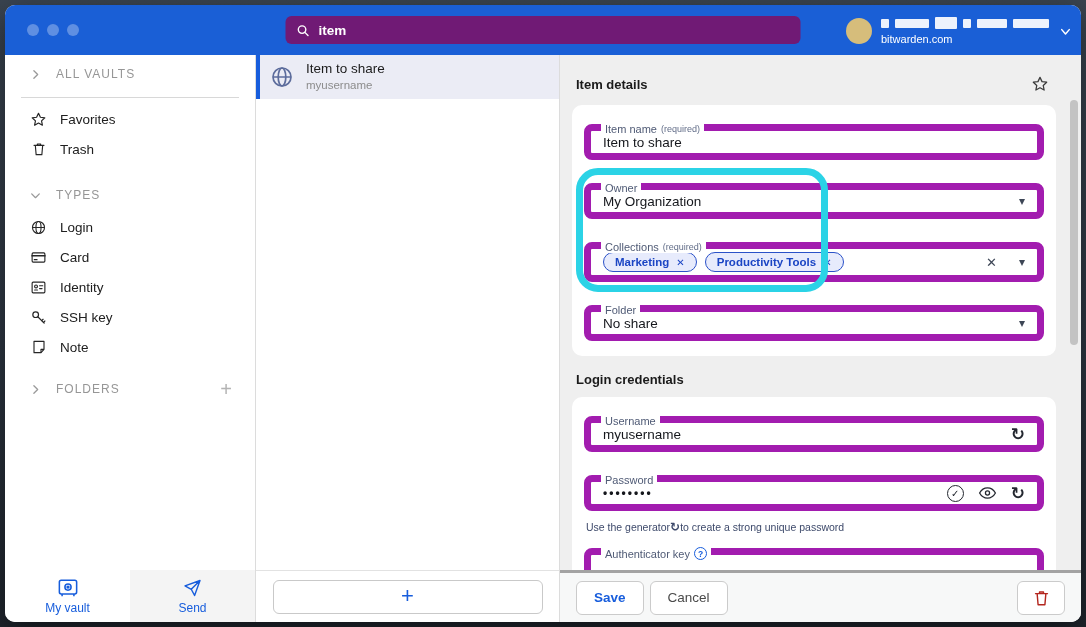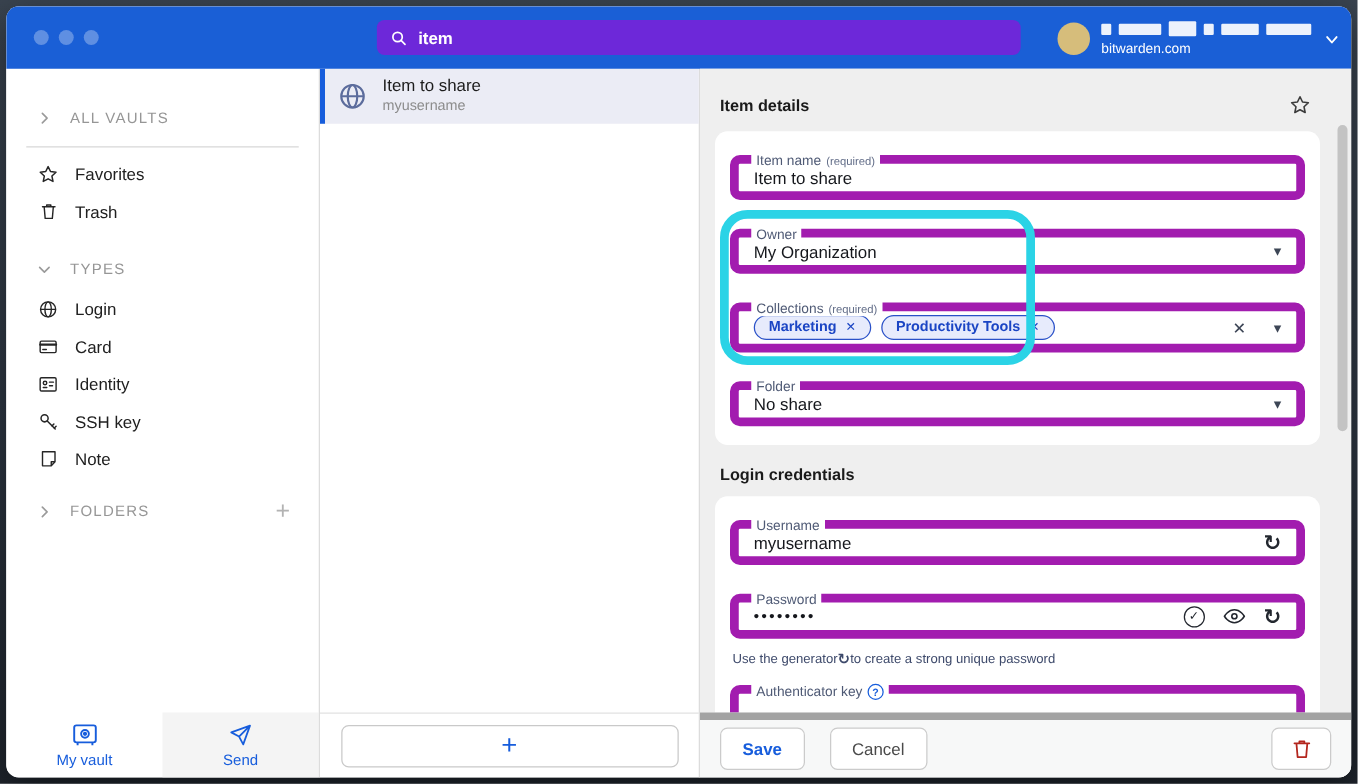--- a/index.html
+++ b/index.html
@@ -13,36 +13,36 @@
     position:absolute; inset:5px; border-radius:10px; overflow:hidden;
     background:#fff; display:flex; flex-direction:column;
     box-shadow:0 10px 30px rgba(0,0,0,.45);
   }
   
   .titlebar { height:50px; flex:none; background:#1a5fd6; position:relative; }
   .traffic { position:absolute; left:22px; top:19px; display:flex; gap:8px; }
   .traffic span { width:12px; height:12px; border-radius:50%; background:rgba(255,255,255,.30); display:block; }
   .searchbox {
     position:absolute; left:50%; top:11px; transform:translateX(-50%);
-    width:515px; height:28px; background:#6d28d9; border-radius:6px;
-    display:flex; align-items:center; padding:0 10px; gap:8px;margin-left:16px;
+    width:515px; height:28px; background:#701a75; border-radius:6px;
+    display:flex; align-items:center; padding:0 10px; gap:8px;
   }
   .searchbox svg { flex:none; }
   .search-text { color:#fff; font-size:13.5px; font-weight:700; }
   .account { position:absolute; right:8px; top:7px; display:flex; align-items:center; gap:9px; height:38px; }
   .avatar { width:26px; height:26px; border-radius:50%; background:#d6bd7b; flex:none; }
   .acct-col { display:flex; flex-direction:column; gap:4px; }
   .redact-row { display:flex; gap:6px; align-items:center; }
   .redact { height:9px; border-radius:1px; background:rgba(255,255,255,.92); }
   .domain { color:#fff; font-size:11px; }
   
   .main { flex:1; display:flex; min-height:0; }
   
   .sidebar { width:250px; flex:none; background:#fff; display:flex; flex-direction:column; }
-  .sidenav { flex:1; padding-top:22px; overflow:hidden; }
+  .sidenav { flex:1; padding-top:2px; overflow:hidden; }
   .section-row { height:34px; display:flex; align-items:center; padding:0 22px 0 24px;
     color:#969696; font-size:12px; letter-spacing:1px; }
   .section-row .chev { margin-right:14px; display:flex; }
   .divider { height:1px; background:#d8d8d8; margin:6px 16px; }
   .nav-item { height:30px; display:flex; align-items:center; padding-left:25px; gap:13px;
     font-size:13.5px; color:#202020; cursor:default; }
   .nav-item .ic { width:17px; height:17px; display:flex; align-items:center; justify-content:center; color:#262626; }
   .nav-item.active { color:#175ddc; font-weight:700; }
   .nav-item.active .ic { color:#175ddc; }
   .grid-ic { display:grid; grid-template-columns:7px 7px; grid-template-rows:7px 7px; gap:2px; }
@@ -89,21 +89,21 @@
   .f-icons { margin-left:auto; display:flex; align-items:center; gap:14px; color:#23272f; }
   .gen-glyph { font-size:17px; font-weight:700; line-height:1; }
   .circ { width:17px; height:17px; border:1.5px solid #23272f; border-radius:50%;
     display:flex; align-items:center; justify-content:center; font-size:10px; font-weight:700; }
   .hint { font-size:10.5px; color:#3e4a6b; margin:-13px 0 15px 2px; display:flex; gap:0; align-items:center; }
   .hint .gen-glyph { font-size:12px; }
   .help-circ { width:13px; height:13px; border:1px solid #175ddc; color:#175ddc; border-radius:50%;
     display:inline-flex; align-items:center; justify-content:center; font-size:8.5px; font-weight:700; }
   .pw { letter-spacing:2px; font-weight:700; font-size:12px; }
   .detail-footer { position:absolute; left:0; right:0; bottom:0; height:52px; background:#f7f8f8;
-    border-top:6px solid #a3a3a3; display:flex; align-items:center; padding:0 16px; gap:20px; z-index:6; }
+    border-top:3px solid #a3a3a3; display:flex; align-items:center; padding:0 16px; gap:6px; z-index:6; }
   .btn { height:34px; padding:0 17px; background:#fff; border:1px solid #cbcbcb; border-radius:6px;
     font-size:13.5px; cursor:pointer; font-family:inherit; }
   .btn.save { color:#175ddc; font-weight:700; }
   .btn.cancel { color:#4a4a4a; }
   .btn.trash { margin-left:auto; width:48px; padding:0; display:flex; align-items:center; justify-content:center; color:#b3261e; }
   .scroll-thumb { position:absolute; right:3px; top:45px; width:8px; height:245px;
     background:#c3c3c3; border-radius:4px; z-index:7; }
   .annotation { position:absolute; left:16px; top:113px; width:252px; height:124px;
     border:7px solid #2bd3e6; border-radius:22px; z-index:5; pointer-events:none; }
 </style>

